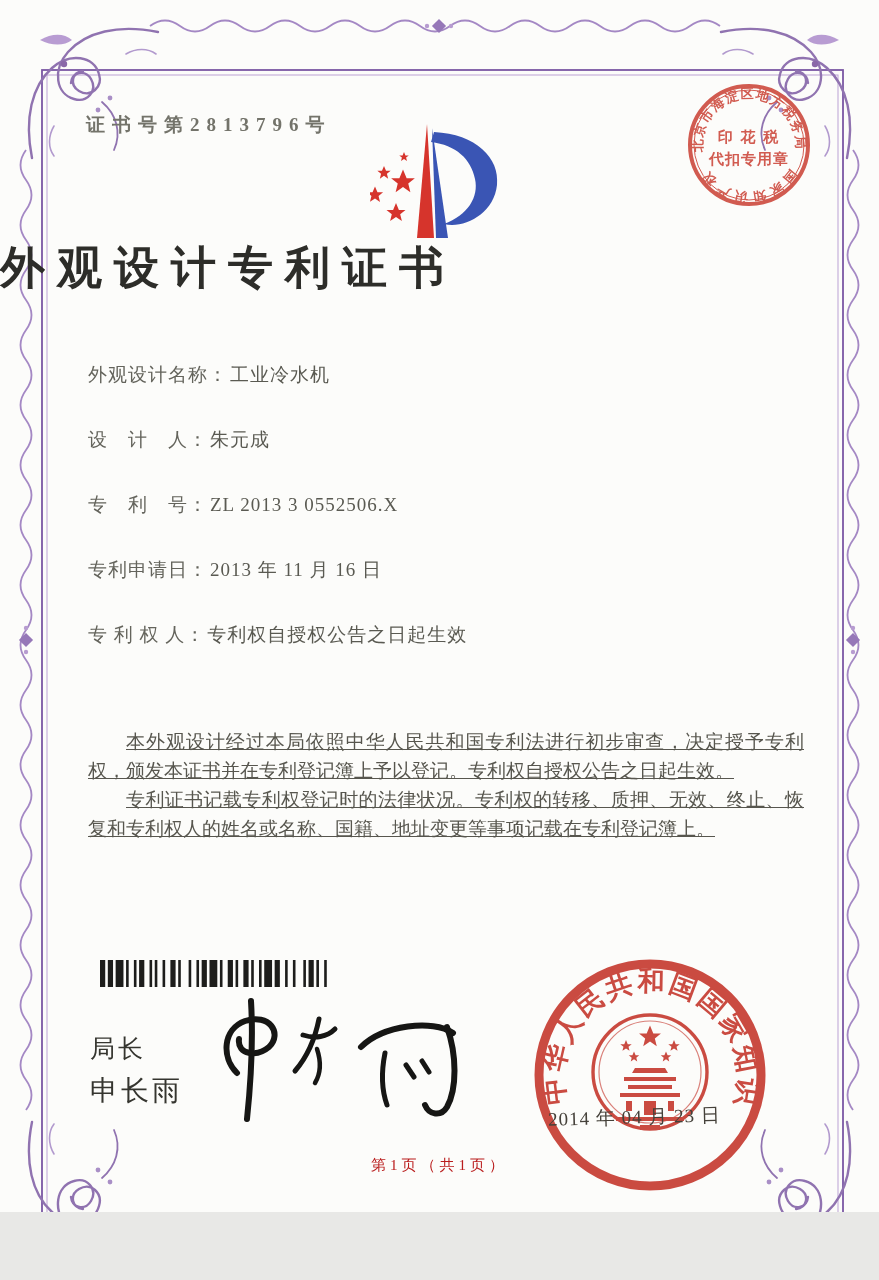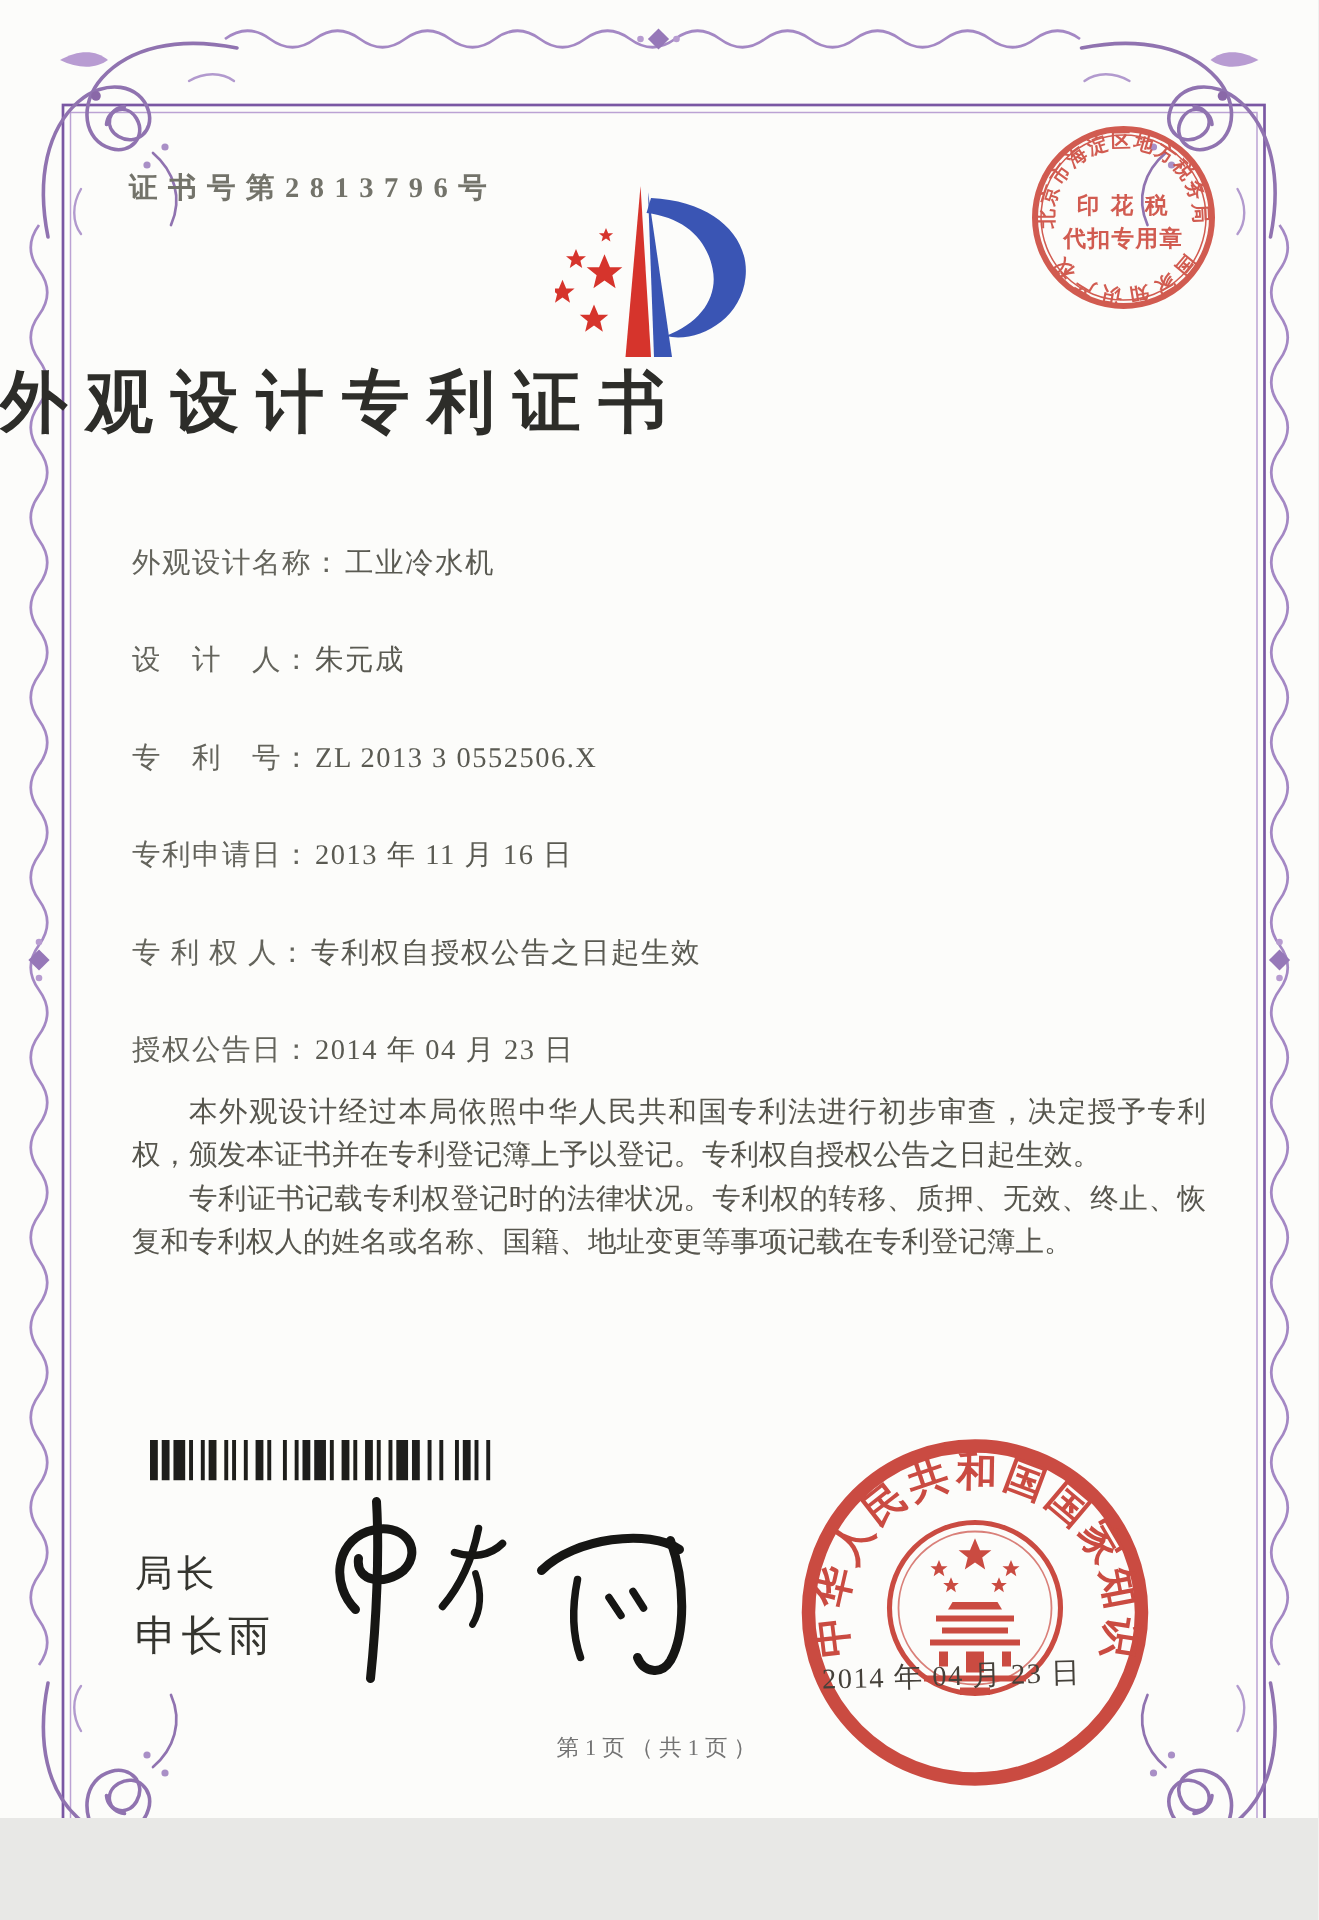--- a/index.html
+++ b/index.html
@@ -21,28 +21,28 @@
   }
   
   .field{left:88px;font-size:19px;color:#60605a;letter-spacing:1px;white-space:nowrap;}
   .field .flabel{color:#64645c;}
   .field .fvalue{color:#5a5a52;margin-left:2px;}
   
   .paras{
     left:88px;top:727px;width:716px;font-size:19px;line-height:29px;
     color:#57564e;text-align:justify;
   }
-  .paras p{margin:0;text-indent:2em;}
+  .paras p{margin:0;text-indent:2em;text-decoration:underline;}
   
   .dir-title{left:90px;top:1032px;font-size:25px;letter-spacing:3px;color:#35352f;}
   .dir-name{left:90px;top:1072px;font-size:28px;letter-spacing:3px;color:#35352f;}
   
   .footer{
     left:0;top:1156px;width:879px;text-align:center;
-    font-size:15px;letter-spacing:4px;color:#737373;
+    font-size:15px;letter-spacing:4px;color:#b91c1c;
   }
   
   .seal-date{
     left:548px;top:1104px;width:210px;font-size:19px;letter-spacing:1px;
     color:#45413a;transform:rotate(-1.5deg);white-space:nowrap;
   }
   svg{display:block;}
 </style>
 </head>
 <body>
@@ -117,23 +117,20 @@
     <span class="flabel">外观设计名称：</span><span class="fvalue">工业冷水机</span>
   </div>
   <div class="abs field" style="top:492px">
     <span class="flabel">专　利　号：</span><span class="fvalue">ZL 2013 3 0552506.X</span>
   </div>
   <div class="abs field" style="top:557px">
     <span class="flabel">专利申请日：</span><span class="fvalue">2013 年 11 月 16 日</span>
   </div>
   <div class="abs field" style="top:622px">
     <span class="flabel">专 利 权 人：</span><span class="fvalue">专利权自授权公告之日起生效</span>
-  </div>
-  <div class="abs field" style="top:687px">
-    <span class="flabel">授权公告日：</span><span class="fvalue">2014 年 04 月 23 日</span>
   </div>
 
   <div class="abs paras">
     <p>本外观设计经过本局依照中华人民共和国专利法进行初步审查，决定授予专利权，颁发本证书并在专利登记簿上予以登记。专利权自授权公告之日起生效。</p>
     <p>专利证书记载专利权登记时的法律状况。专利权的转移、质押、无效、终止、恢复和专利权人的姓名或名称、国籍、地址变更等事项记载在专利登记簿上。</p>
   </div>
 
   <svg id="barcode" class="abs" style="left:100px;top:960px" width="232" height="27" aria-hidden="true" viewBox="0 0 89 27" preserveAspectRatio="none">
       <rect x="0" y="0" width="2" height="27" fill="#1d1d1b"></rect>
       <rect x="3" y="0" width="2" height="27" fill="#1d1d1b"></rect>

